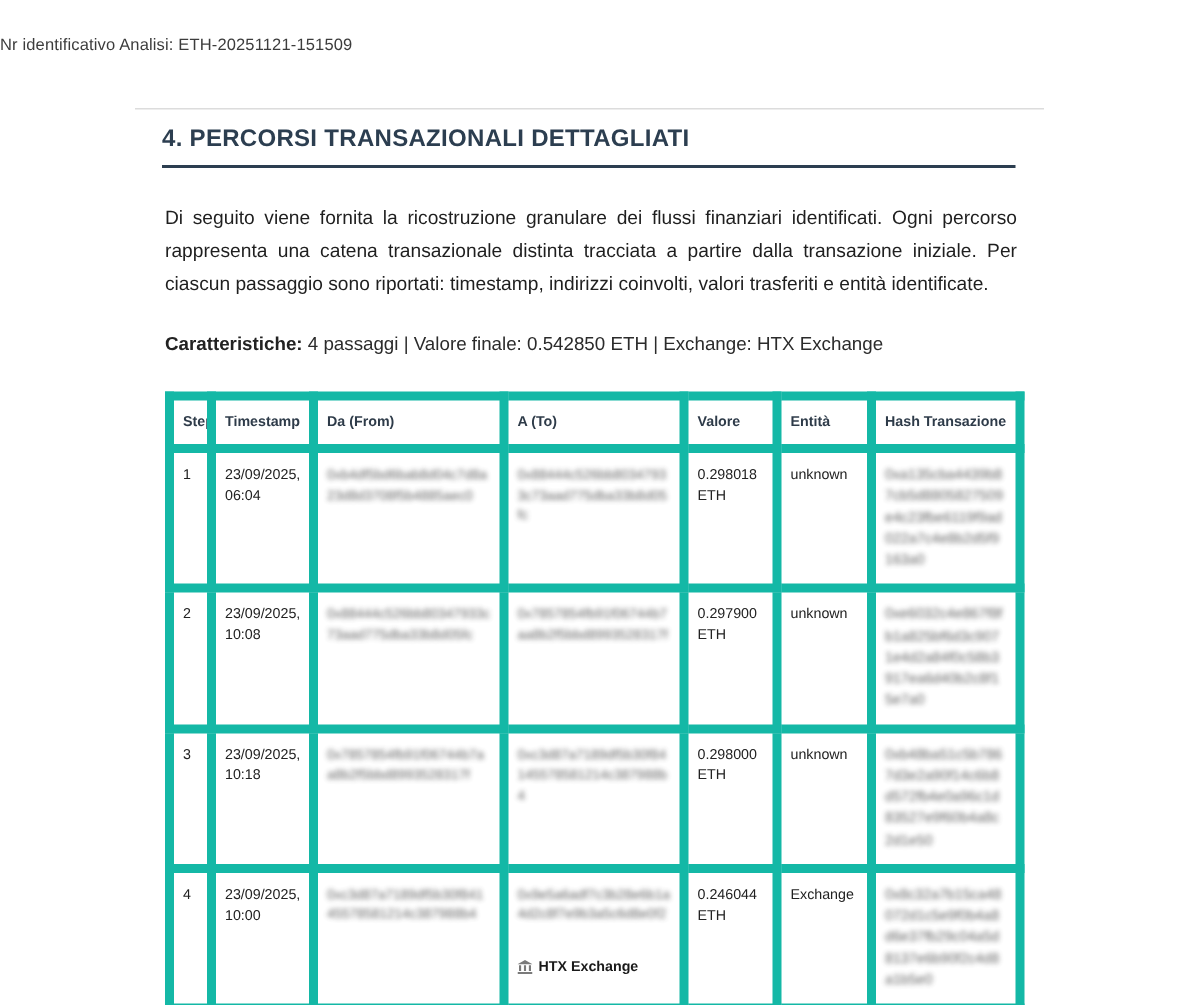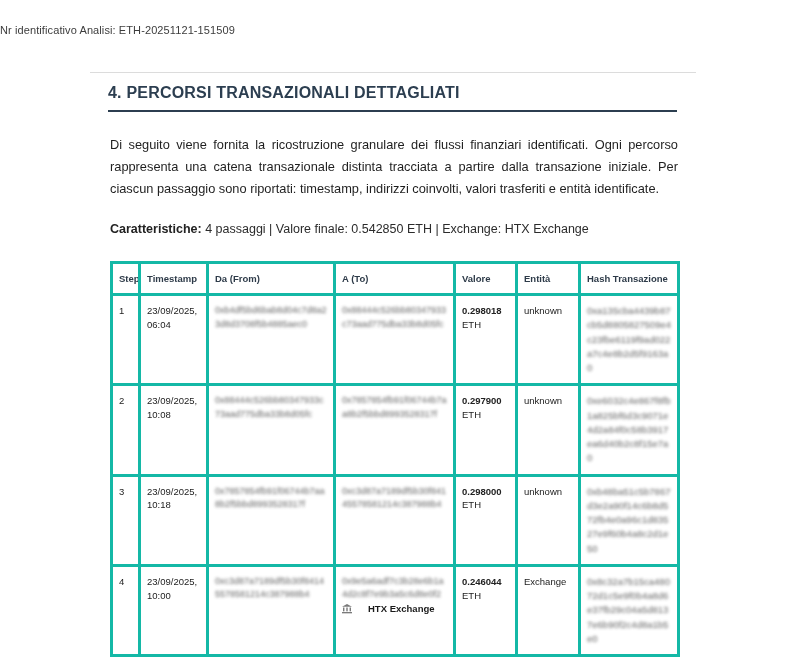--- a/index.html
+++ b/index.html
@@ -21,40 +21,40 @@
     font-size:12.8px; line-height:22px; color:#1f1f1f; }
 
   .path-title { margin:32px 0 0 110px; font-size:14.5px; font-weight:700;
     color:#2c3e50; }
 
   .chars { margin:22px 0 0 110px; font-size:12.5px; color:#2b2b2b; }
   .chars b { color:#222; }
 
   table.tx { margin:25px 0 0 110px; width:567px; border-collapse:collapse;
     table-layout:fixed; }
-  table.tx th, table.tx td { border:3px solid #14b8a6; vertical-align:top;
+  table.tx th, table.tx td { border:6px solid #14b8a6; vertical-align:top;
     text-align:left; }
   table.tx th { padding:9px 6px; font-size:9.5px; font-weight:700; color:#2e3b49;
     white-space:nowrap; overflow:hidden; }
   table.tx td { padding:8px 6px; font-size:9.5px; color:#222; line-height:1.45; }
 
   tr.row-body { height:73px; }
   tr.row-last { height:81px; }
 
   td.c-step { text-align:center; }
   td.c-val  { text-align:right; padding-right:8px; }
-  td.c-val .num { font-weight:700; }
+  td.c-val .num { font-weight:400; }
 
   .blur { display:block; word-break:break-all; color:#3a3a3a;
     filter:blur(1.6px); opacity:0.8; }
   .addr { font-size:9px; line-height:1.5; }
   .hash { font-size:9.5px; line-height:1.5; }
   td.c-hash { padding:8px 9px; }
 
-  .exch { margin-top:0; display:flex; align-items:center; gap:16px;
+  .exch { margin-top:21px; display:flex; align-items:center; gap:4px;
     font-weight:700; font-size:9.5px; color:#1a1a1a; }
   .exch svg { flex:0 0 auto; display:block; }
 </style>
 </head>
 <body>
 
 <div>
 
   <div class="doc-id">Nr identificativo Analisi: ETH-20251121-151509</div>
 

